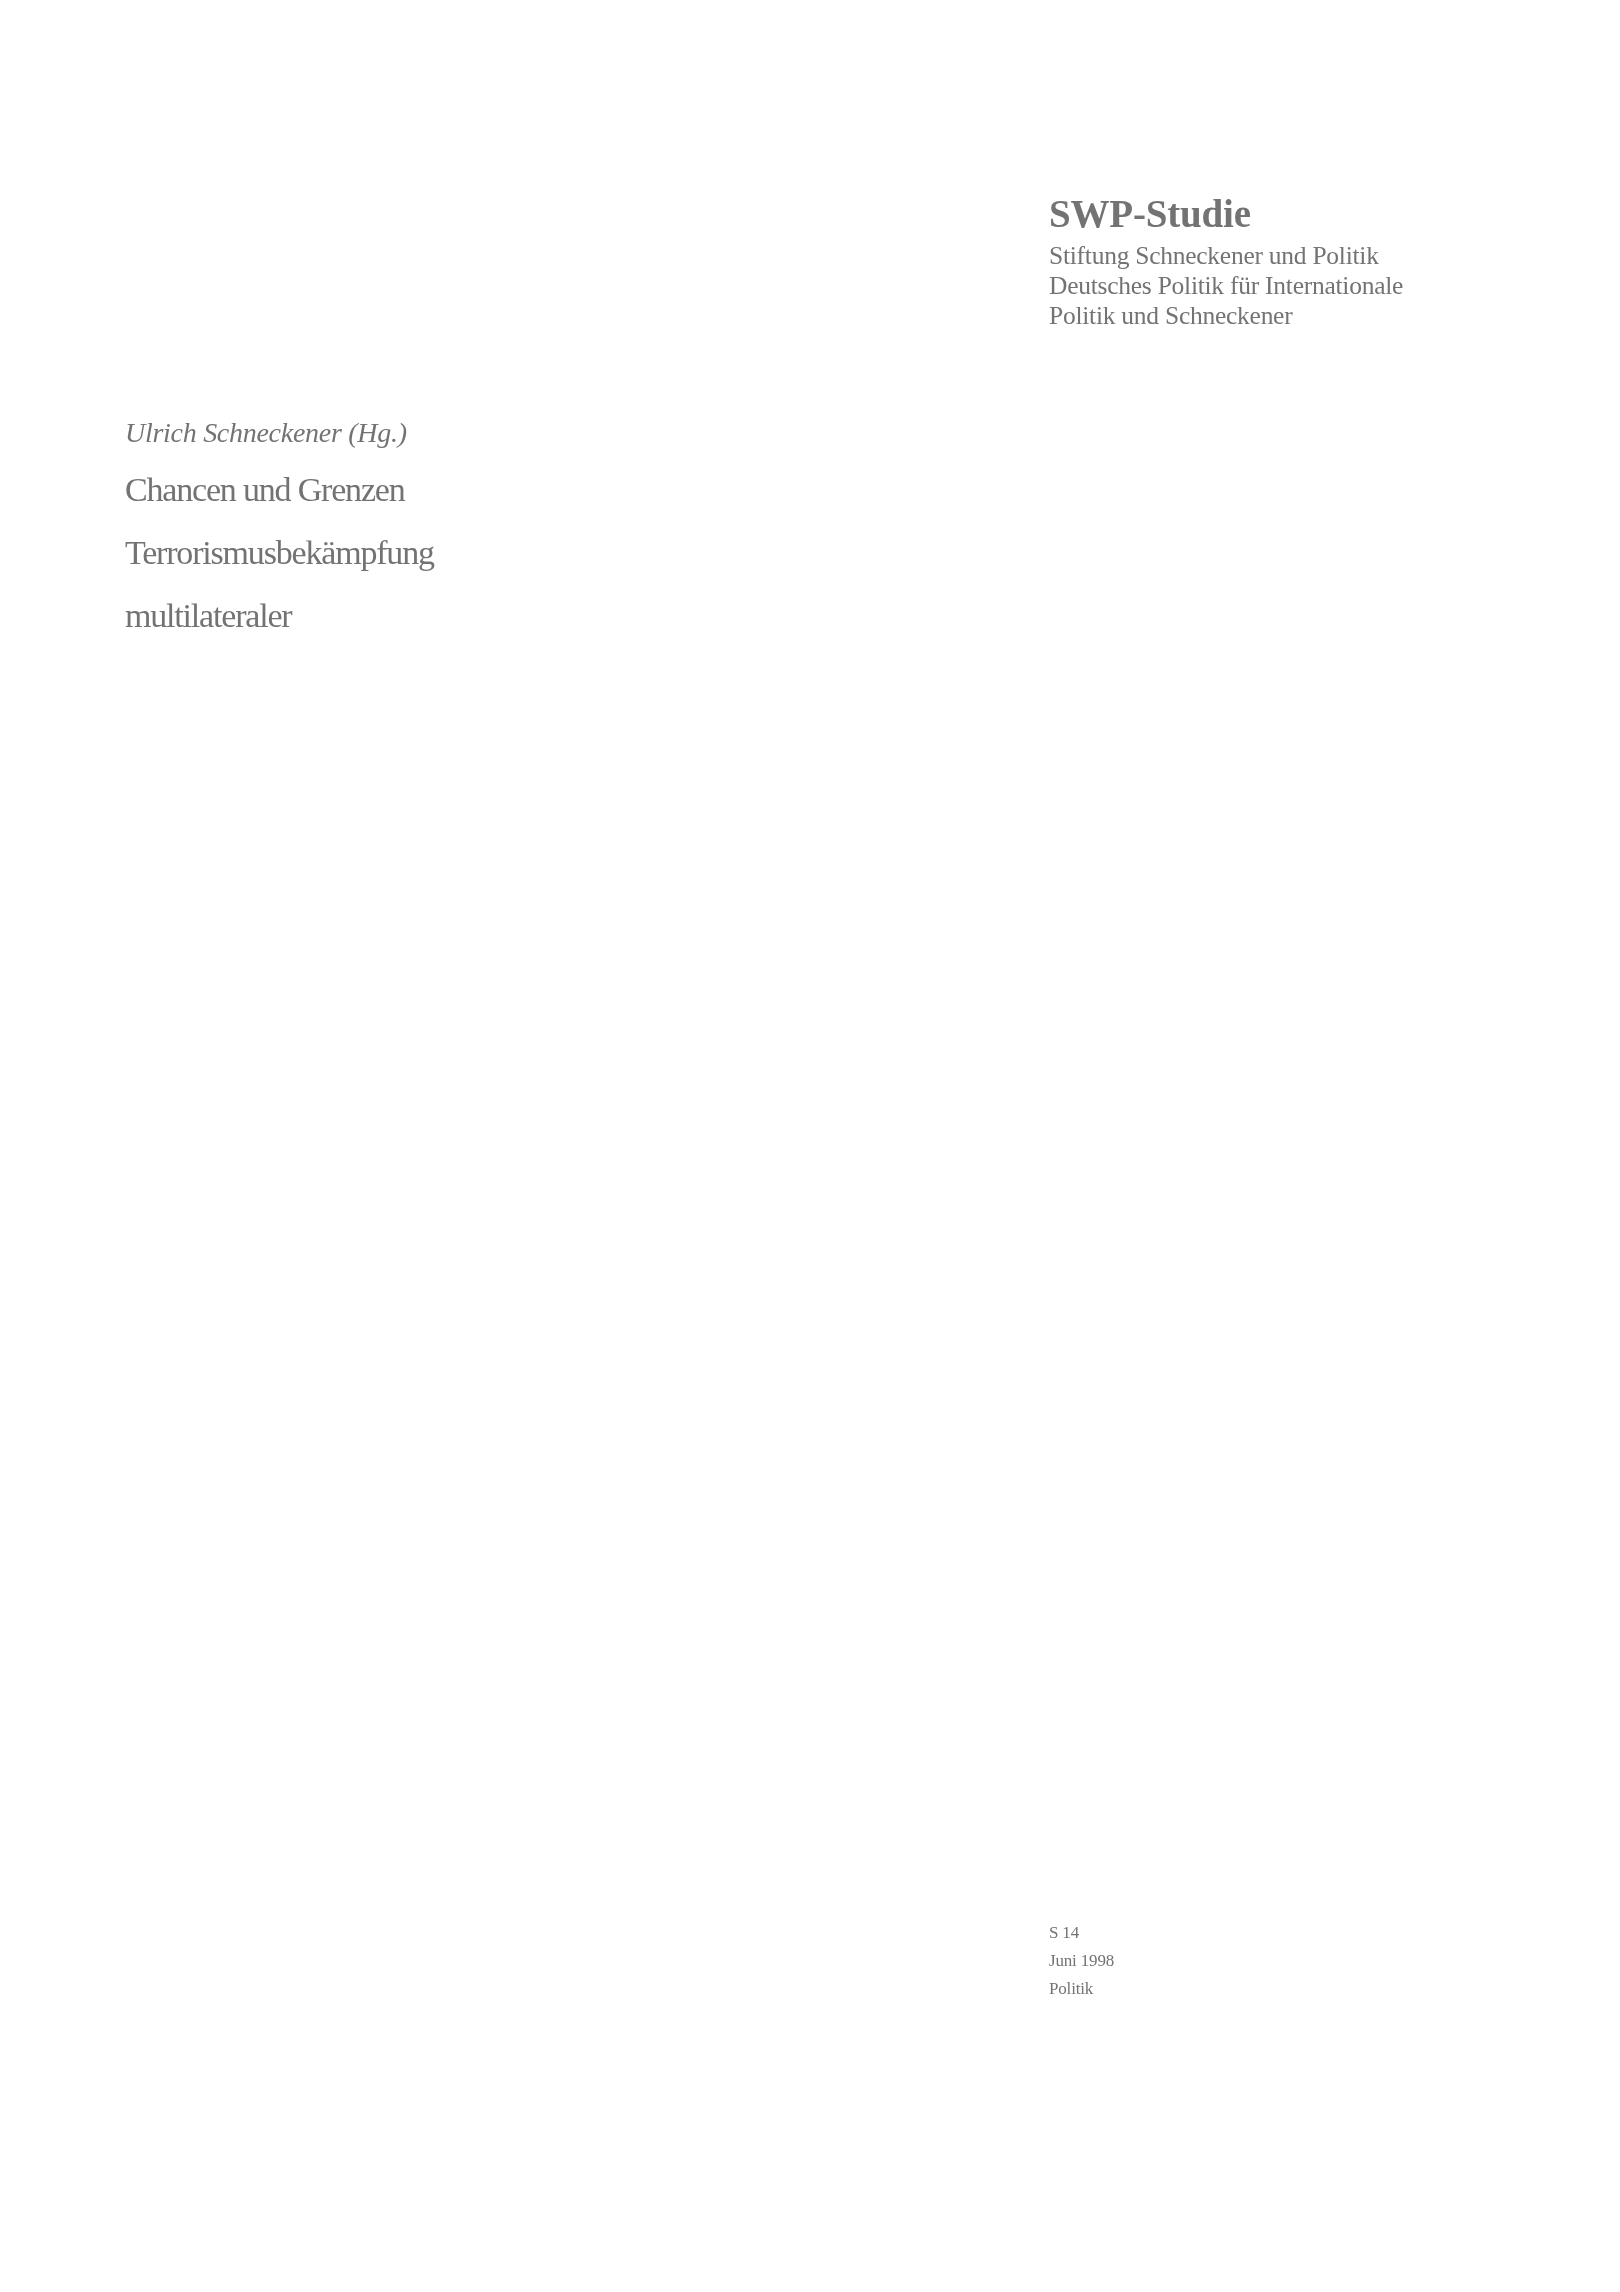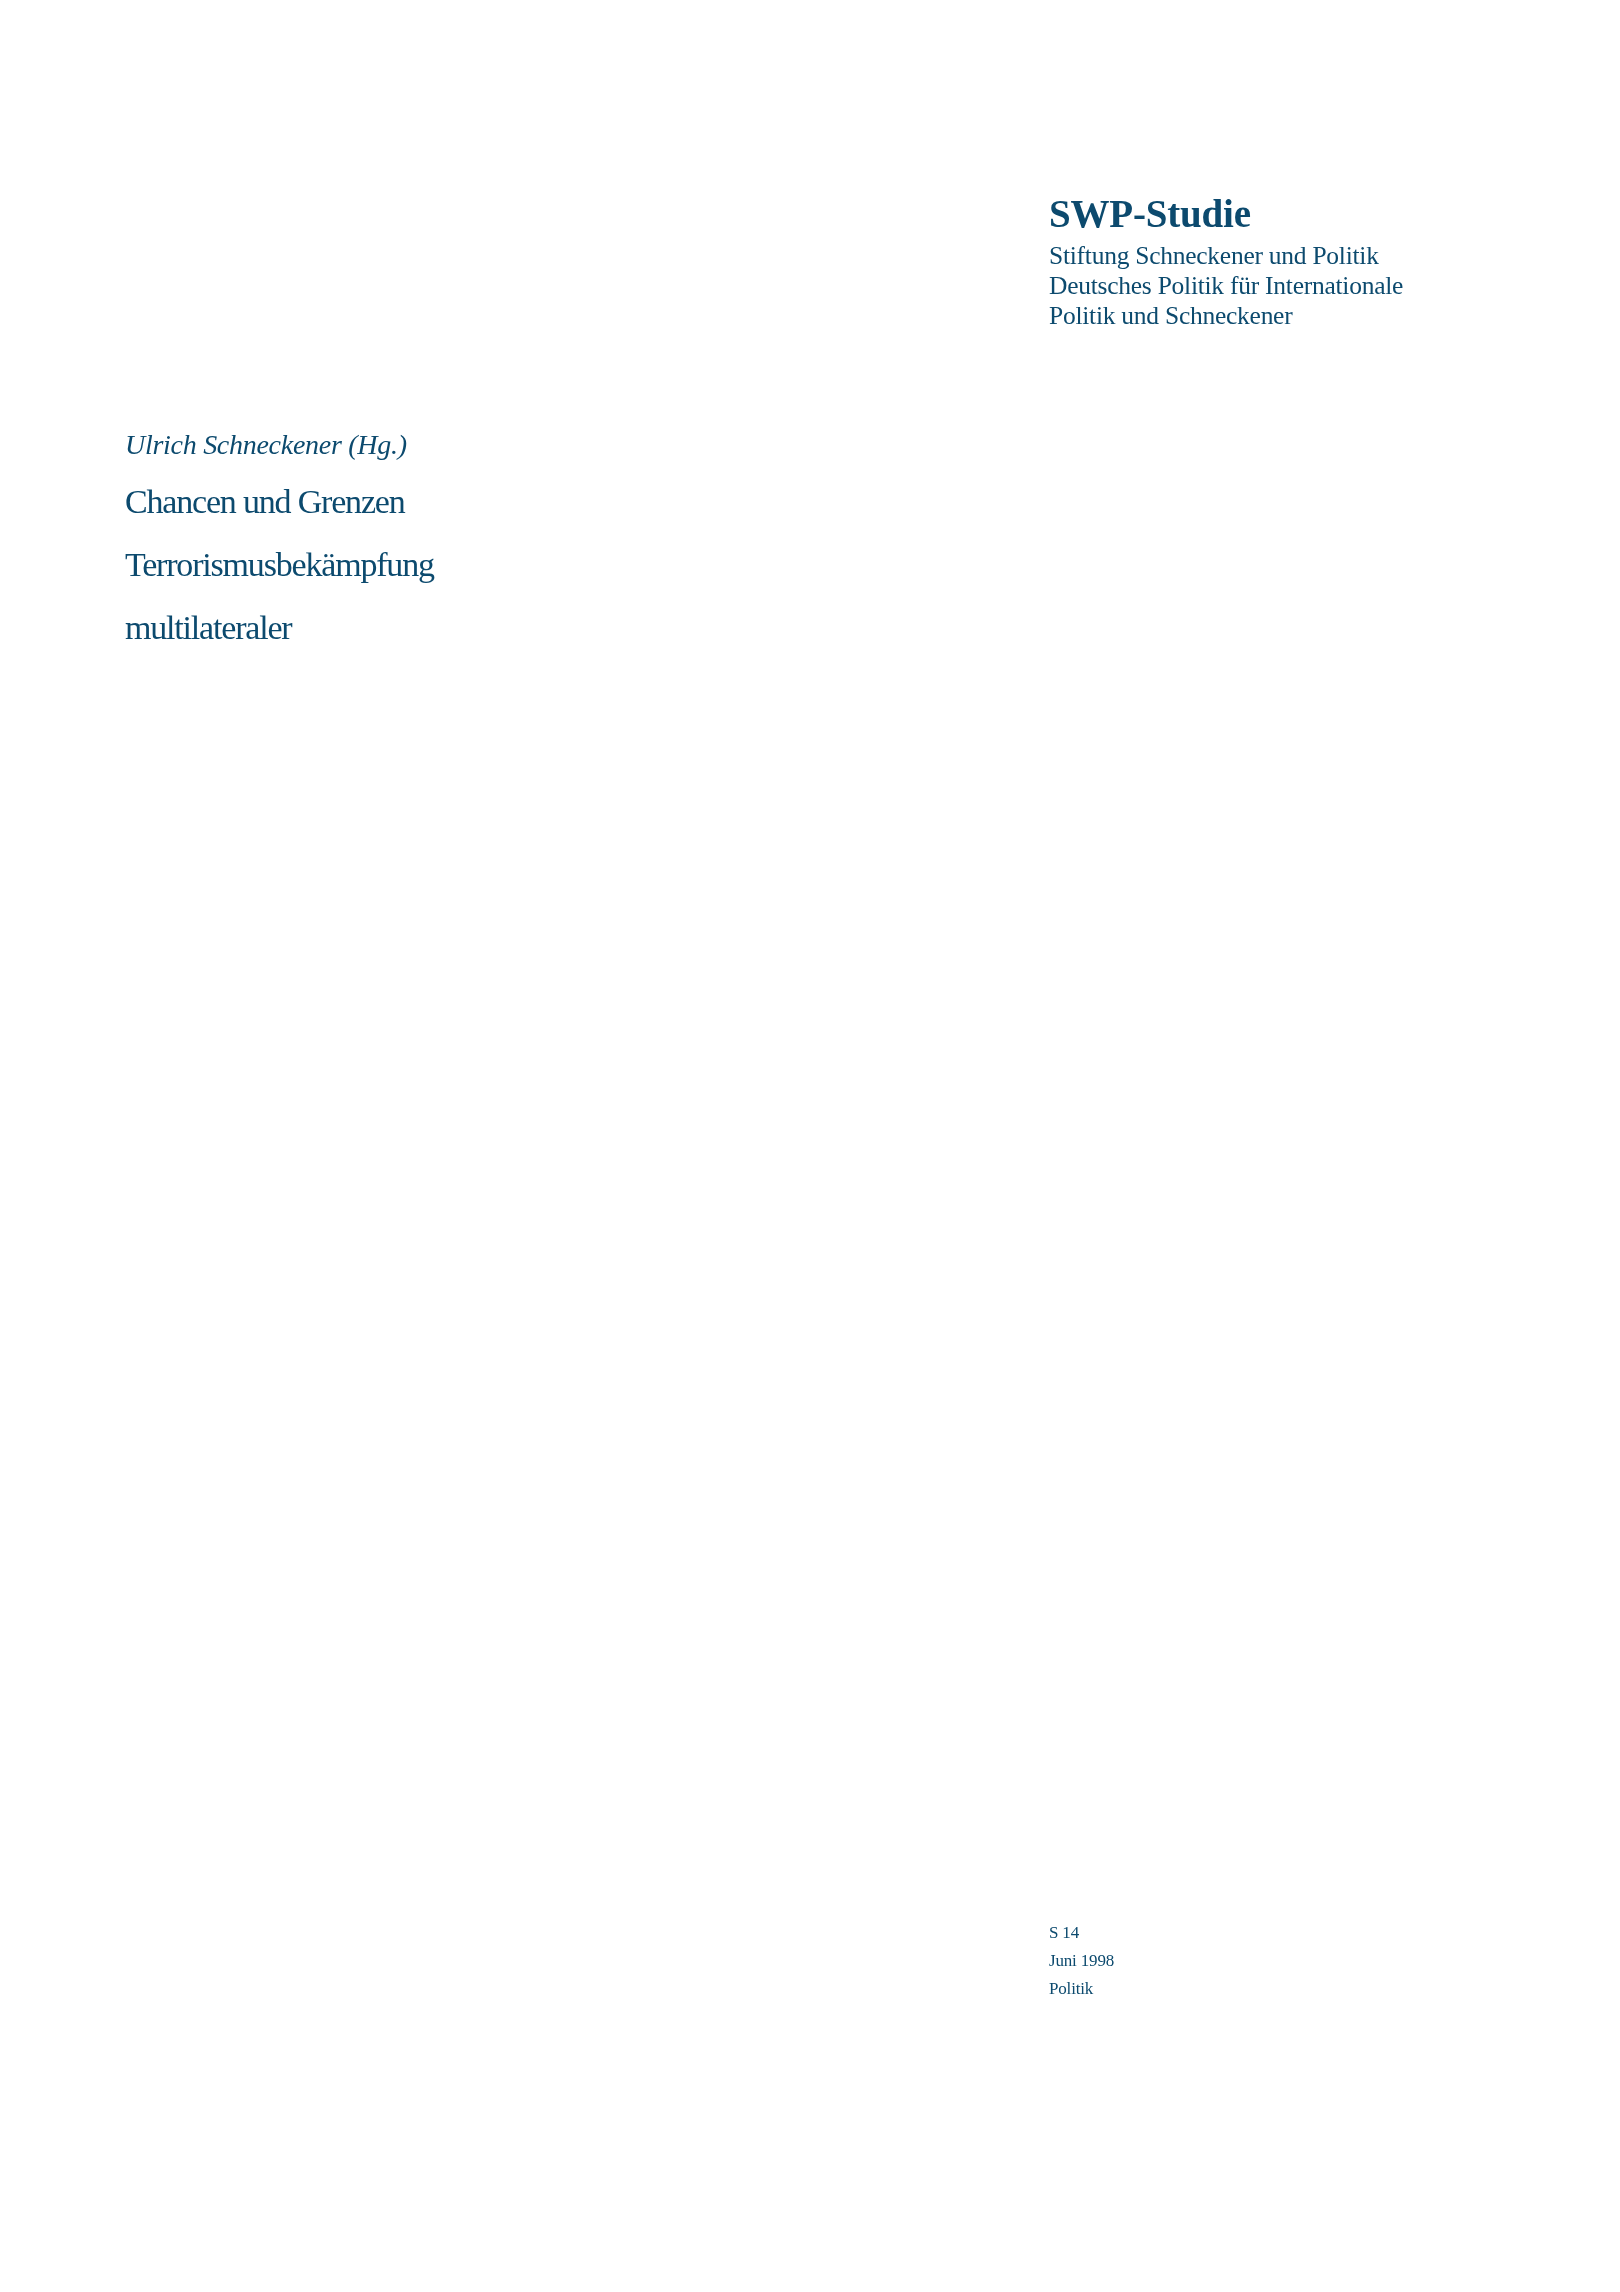--- a/index.html
+++ b/index.html
@@ -8,21 +8,21 @@
     background: #ffffff;
   }
 
   .page {
     position: relative;
     width: 1620px;
     height: 2293px;
     background: #ffffff;
     overflow: hidden;
     font-family: "Liberation Serif", serif;
-    color: #0c4a6e;
+    color: #737373;
   }
 
   
   .publisher-block {
     position: absolute;
     left: 1049px;
     top: 192px;
     width: 470px;
   }
   .series-title {
@@ -39,21 +39,20 @@
     line-height: 30px;
     letter-spacing: -0.01em;
   }
 
   
   .title-block {
     position: absolute;
     left: 125px;
     top: 416px;
     width: 745px;
-    margin-top: 12px;
   }
   .editor-line {
     font-style: italic;
     font-size: 28px;
     line-height: 33px;
     letter-spacing: -0.01em;
   }
   .doc-title {
     margin-top: 8.8px;
     font-size: 34px;

